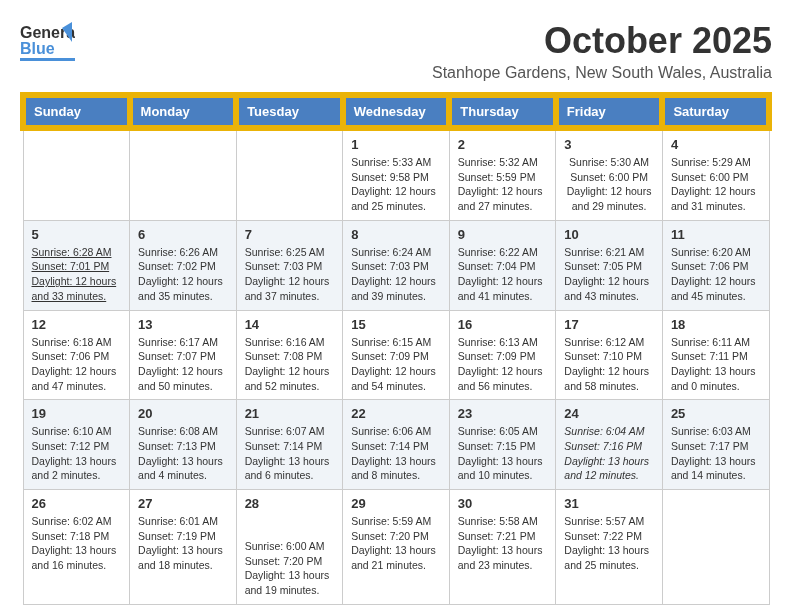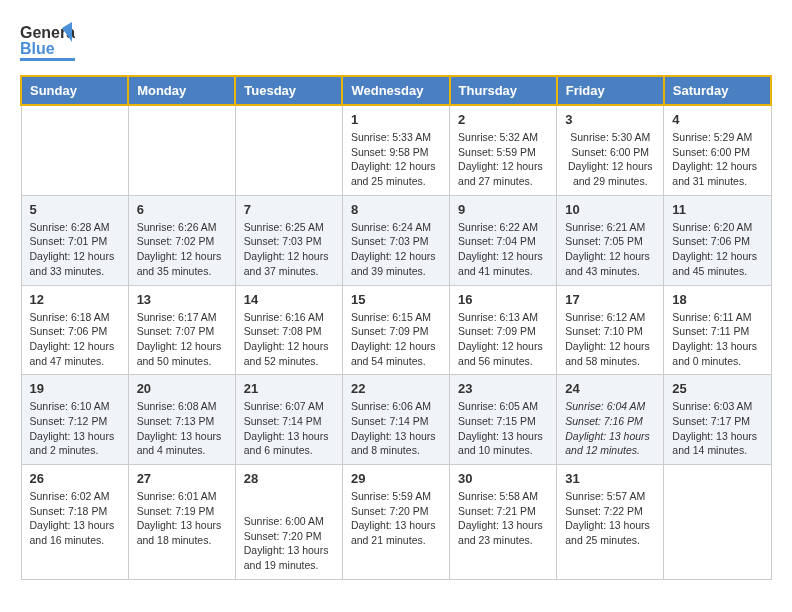--- a/index.html
+++ b/index.html
@@ -34,21 +34,21 @@
       border-collapse: collapse;
       margin-top: 5px;
     }
     .calendar th {
       background: #4a7fc1;
       color: #fff;
       text-align: left;
       padding: 6px 8px;
       font-size: 13px;
       font-weight: bold;
-      border: 2px solid #eab308;
+      border: 6px solid #eab308;
     }
     .calendar td {
       vertical-align: top;
       padding: 6px 8px;
       border: 1px solid #ccc;
       width: 14.28%;
       min-height: 90px;
       font-size: 11px;
       color: #333;
       background: #fff;
@@ -86,20 +86,24 @@
   <div class="logo-container">
     <div class="logo-icon">
       <svg width="55" height="45" viewBox="0 0 55 45">
         <text x="0" y="18" font-family="Arial" font-weight="bold" font-size="16" fill="#333">General</text>
         <text x="0" y="34" font-family="Arial" font-weight="bold" font-size="16" fill="#4a90d9">Blue</text>
         <polygon points="42,8 52,2 52,22" fill="#4a90d9"></polygon>
         <rect x="0" y="38" width="55" height="3" fill="#4a90d9"></rect>
       </svg>
     </div>
   </div>
+  <div class="title-section">
+    <div class="month-title">October 2025</div>
+    <div class="location-title">Stanhope Gardens, New South Wales, Australia</div>
+  </div>
 </div>
 
 <table class="calendar">
   <thead>
     <tr>
     <th>Sunday</th>
         <th>Monday</th>
         <th>Tuesday</th>
         <th>Wednesday</th>
         <th>Thursday</th>
@@ -137,21 +141,21 @@
           <div class="day-number">4</div>
           <div class="day-info" style="white-space: pre-line;">Sunrise: 5:29 AM
 Sunset: 6:00 PM
 Daylight: 12 hours
 and 31 minutes.</div>
         </td>
       </tr>
       <tr>
         <td class="alt-row">
           <div class="day-number">5</div>
-          <div class="day-info" style="white-space: pre-line;">Sunrise: 6:28 AM
+          <div class="day-info" style="white-space: pre-line; text-decoration: underline;">Sunrise: 6:28 AM
 Sunset: 7:01 PM
 Daylight: 12 hours
 and 33 minutes.</div>
         </td>
         <td class="alt-row">
           <div class="day-number">6</div>
           <div class="day-info" style="white-space: pre-line;">Sunrise: 6:26 AM
 Sunset: 7:02 PM
 Daylight: 12 hours
 and 35 minutes.</div>

